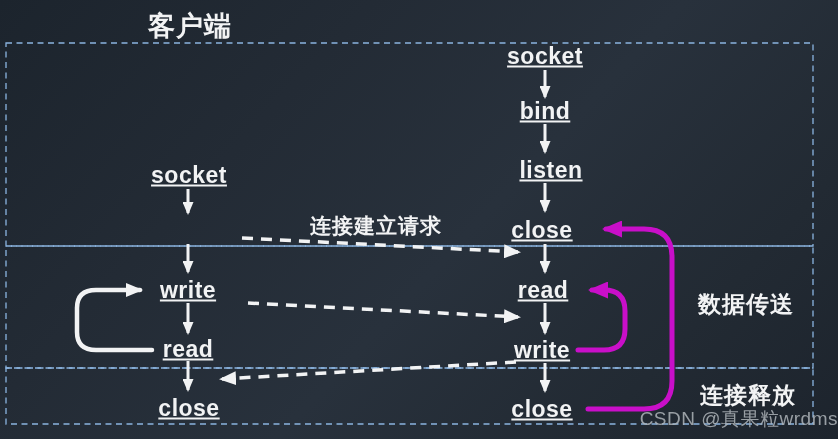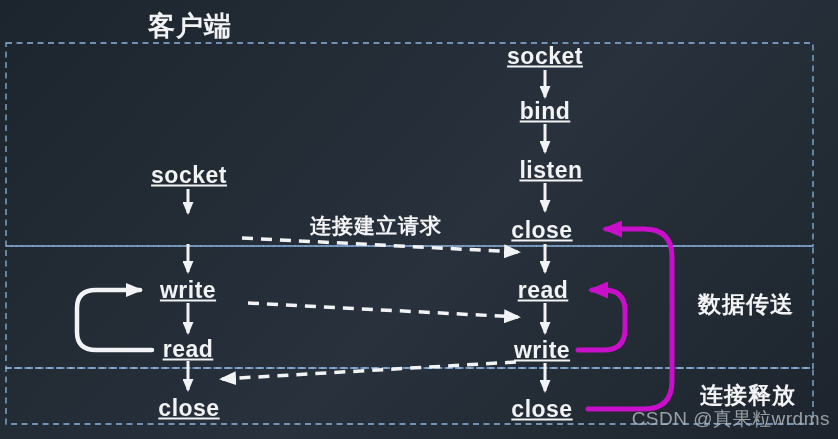--- a/index.html
+++ b/index.html
@@ -17,21 +17,21 @@
     font-weight:bold;
     white-space:nowrap;
     line-height:1;
   }
   .hdr{font-size:27px;letter-spacing:1px;}
   .step{font-size:23px;letter-spacing:0.5px;text-decoration:underline;}
   .region-lbl{font-size:23px;letter-spacing:1px;}
   .msg-lbl{font-size:21px;letter-spacing:1px;}
   .watermark{
     position:absolute;
-    right:8px;top:406px;
+    right:0;top:406px;
     transform:none;
     color:#aeb4b9;
     opacity:0.85;
     font-size:19px;
     font-weight:normal;
     letter-spacing:0.5px;
     white-space:nowrap;
   }
   svg.layer{position:absolute;left:0;top:0;}
 </style>

